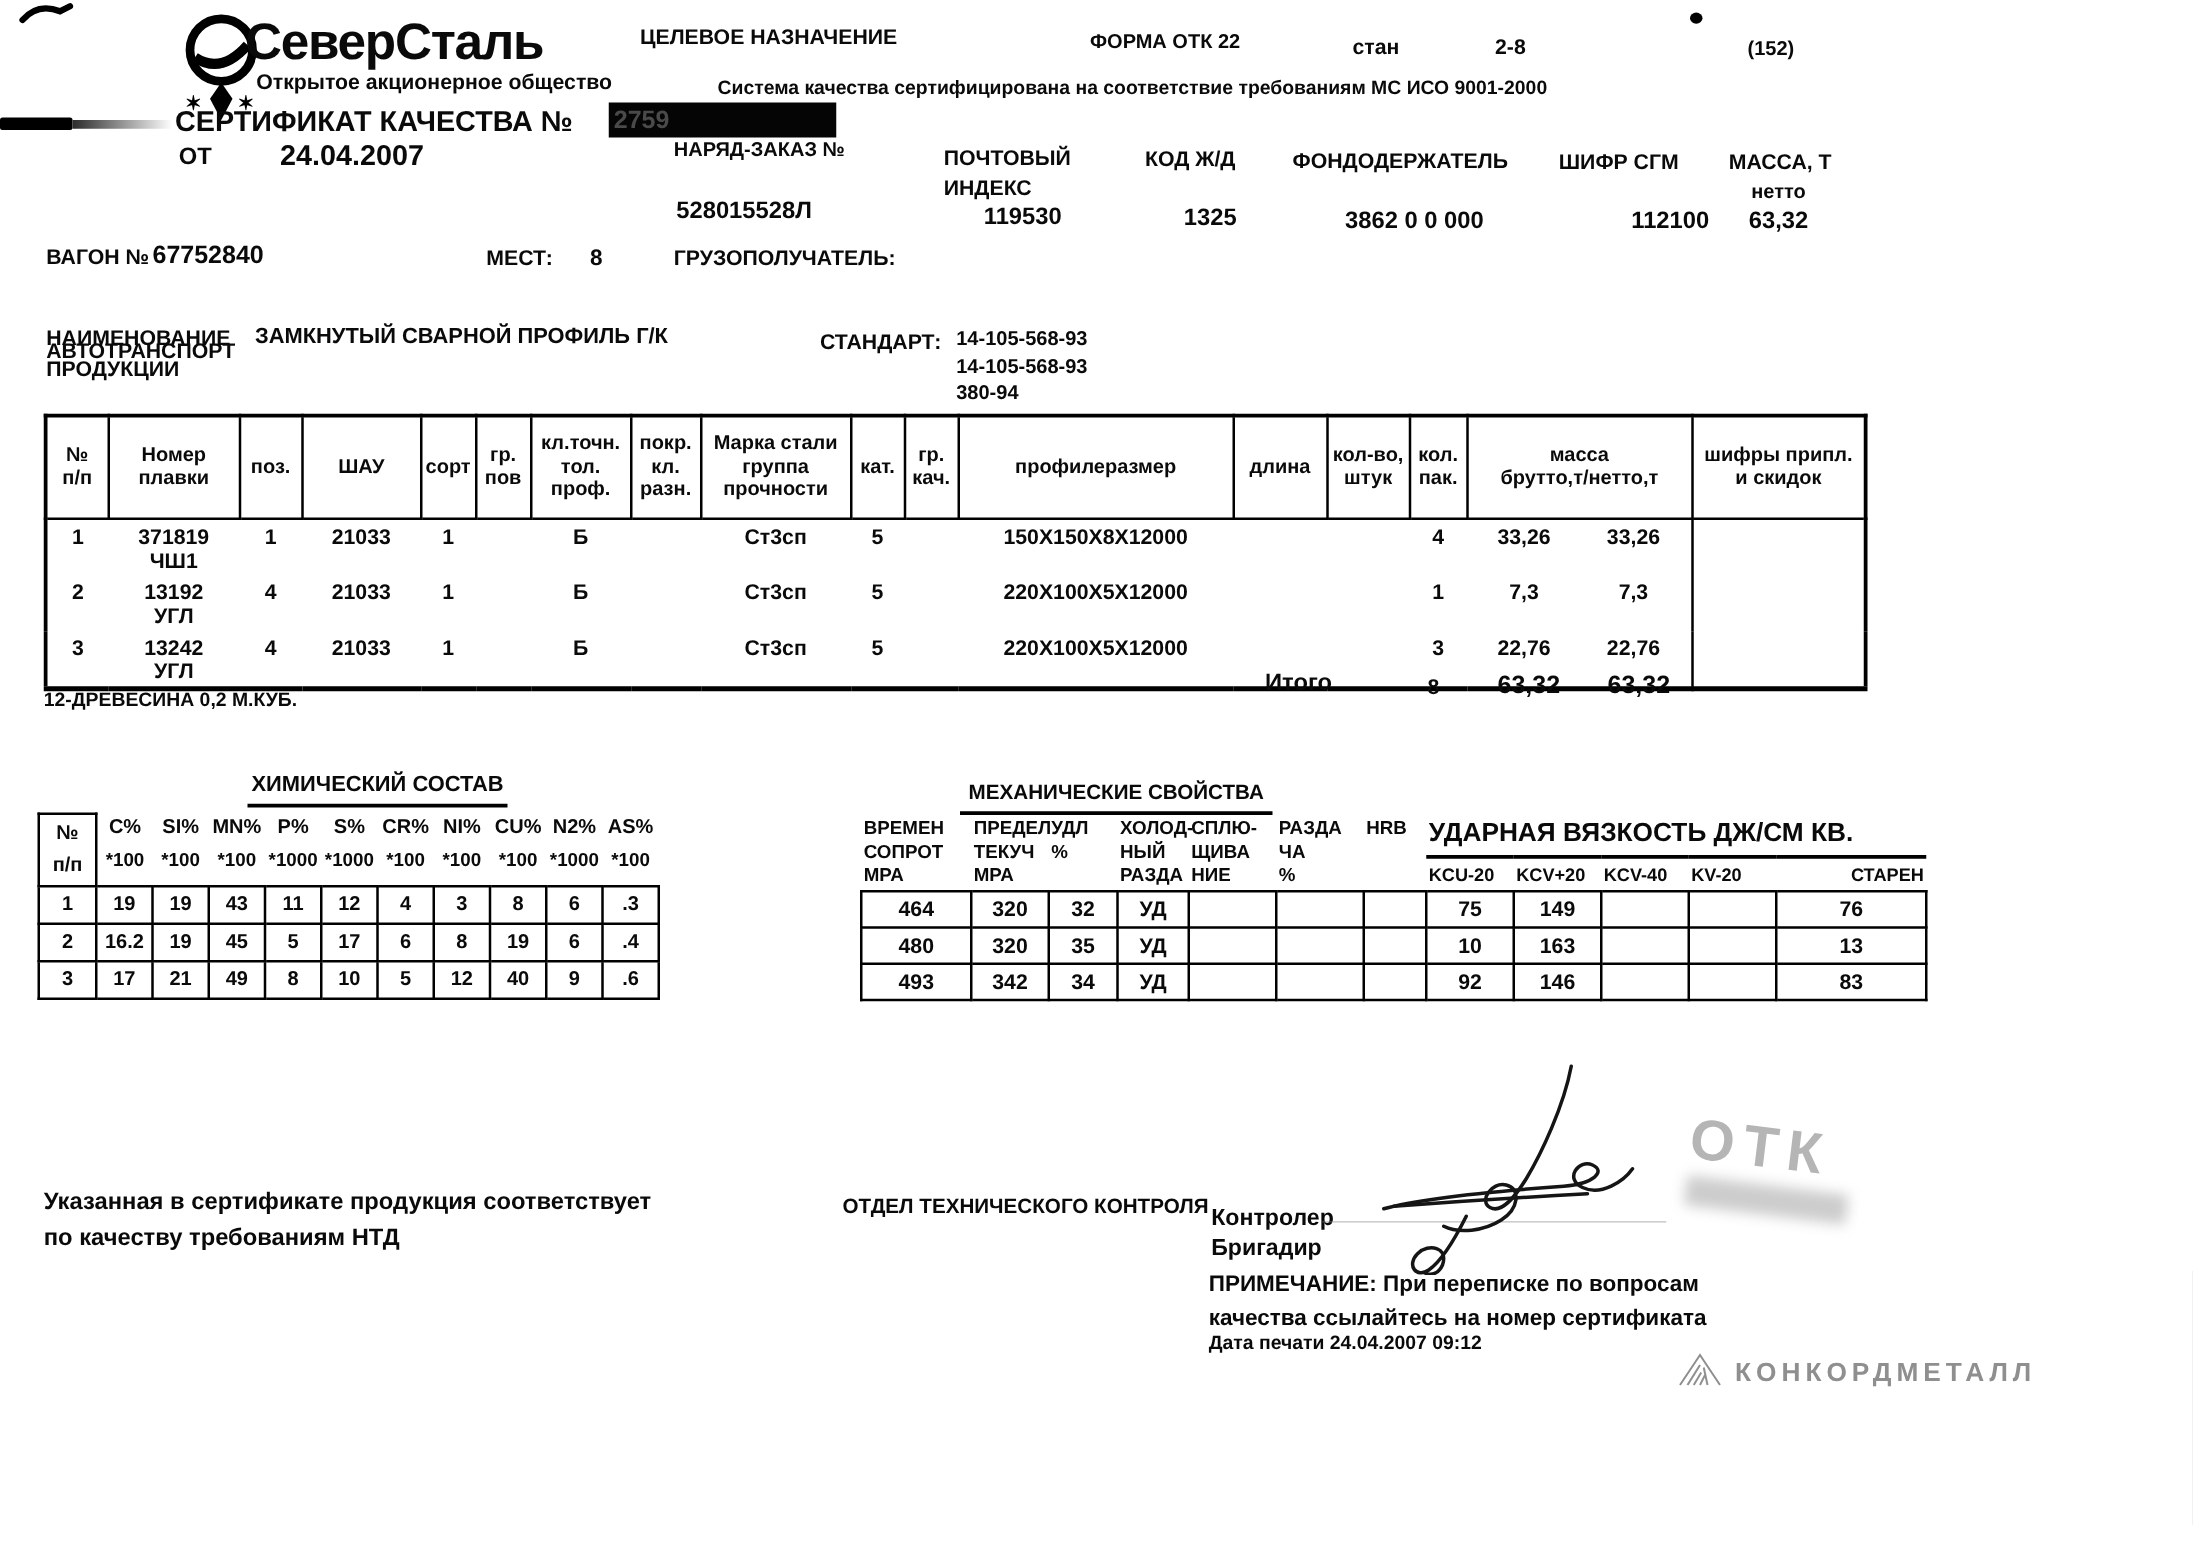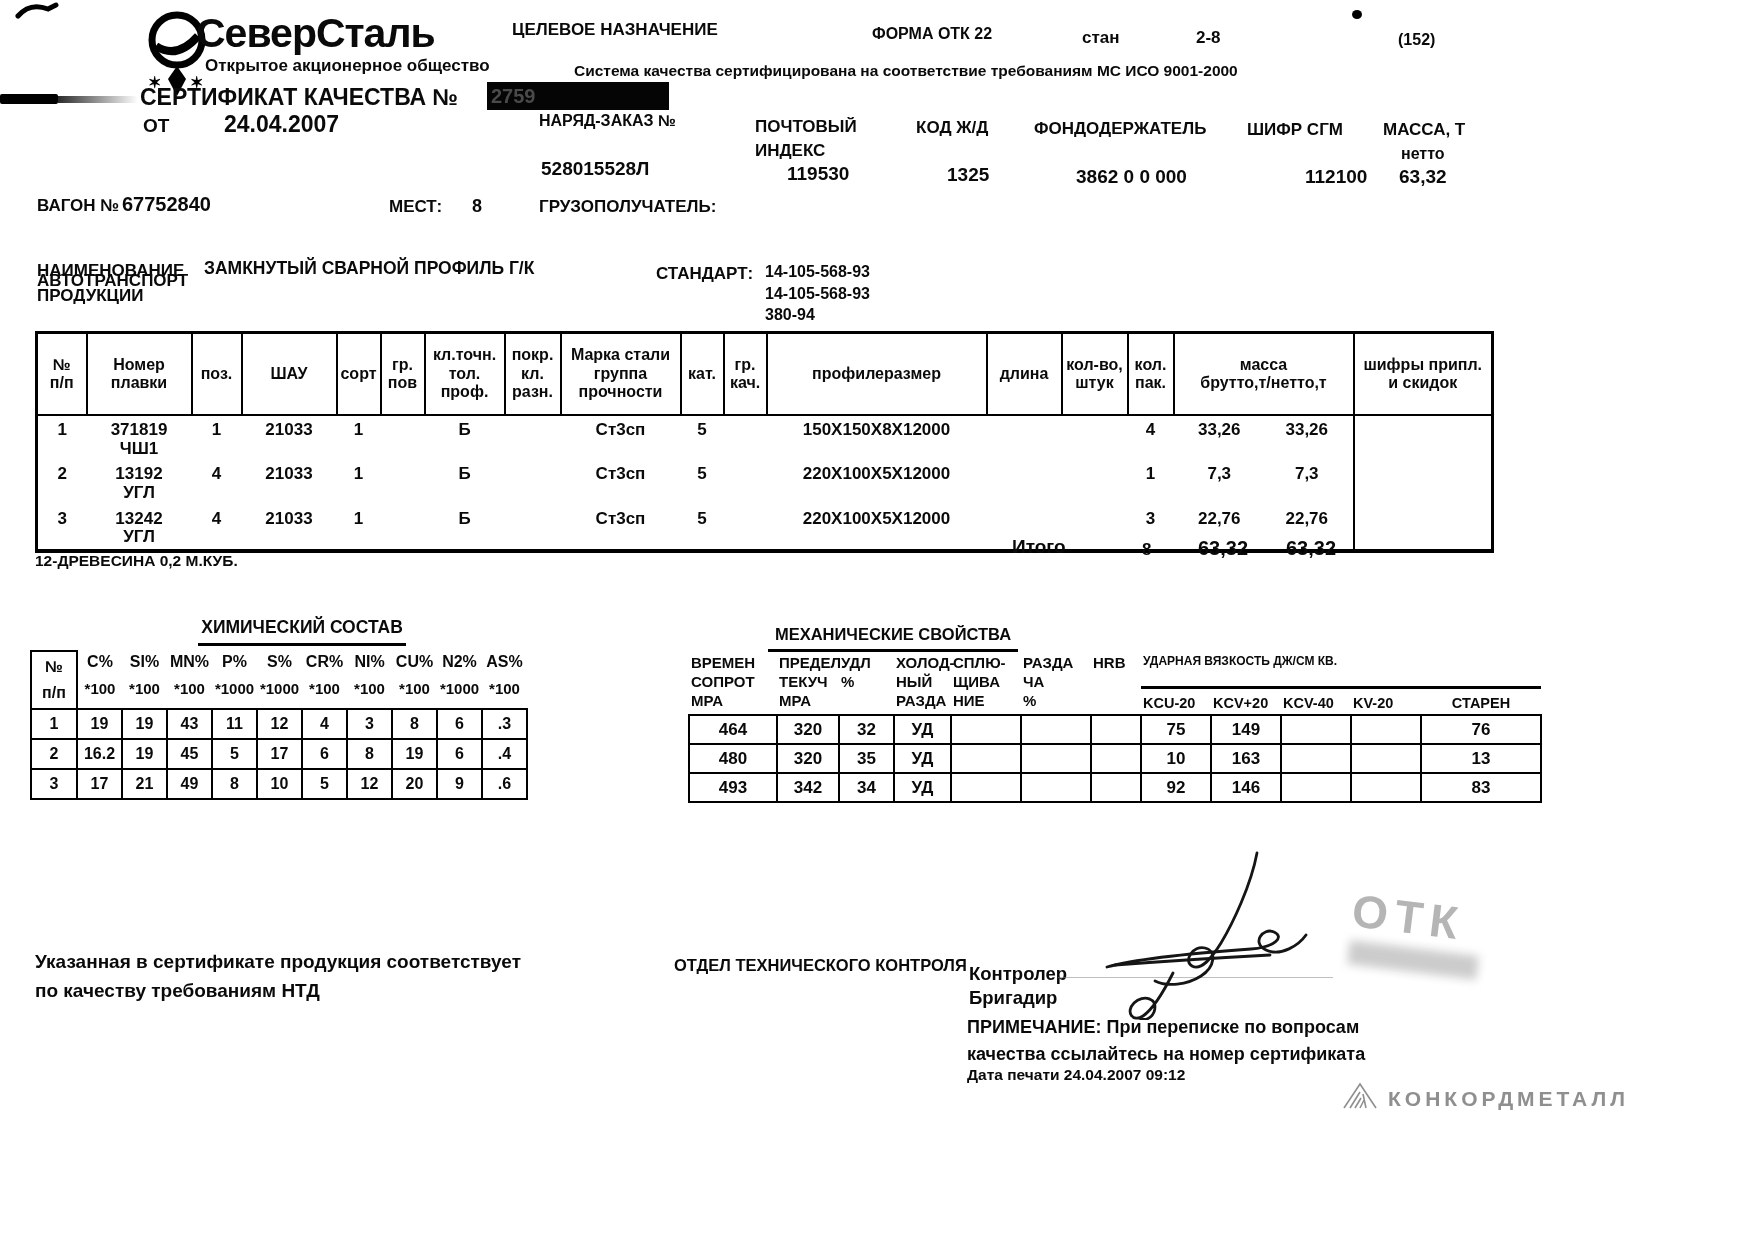--- a/index.html
+++ b/index.html
@@ -20,23 +20,23 @@
   .massacell span{flex:1;}
   
   .chem th.numh{border:2.5px solid #000;font-size:16px;font-weight:bold;line-height:1.6;}
   .chem th.el{border:none;font-size:16px;font-weight:bold;vertical-align:top;padding-top:2px;}
   .chem th.el .mult{display:block;margin-top:9px;font-size:15px;}
   .chem td{border:2.5px solid #000;font-size:16px;font-weight:bold;text-align:center;height:26px;}
   .chem th{height:54px;text-align:center;}
   
   .mech th{border:none;font-size:15px;font-weight:bold;text-align:left;vertical-align:top;
            line-height:1.25;padding:0 2px;}
-  .mech th.imp{font-size:12px;border-bottom:3px solid #000;padding-bottom:17px;vertical-align:bottom;}
+  .mech th.imp{font-size:21px;border-bottom:3px solid #000;padding-bottom:4px;vertical-align:bottom;}
   .mech th.sub{font-size:14.5px;padding-top:5px;vertical-align:bottom;padding-bottom:2px;}
-  .mech th.sub.right{text-align:center;}
+  .mech th.sub.right{text-align:right;}
   .mech td{border:2px solid #000;font-size:17px;font-weight:bold;text-align:center;height:25px;}
   .underlined-title{border-bottom:3px solid #000;padding-bottom:5px;text-align:center;}
   
   .redact{background:#050505;color:#4a4a4a;font-weight:bold;font-size:20px;line-height:28px;padding-left:4px;}
   .stamp{color:rgba(90,90,90,0.45);font-weight:bold;letter-spacing:7px;transform:rotate(7deg);font-size:46px;}
   .smudge{background:rgba(110,110,110,0.35);filter:blur(5px);}
   .watermark{color:#8f8f8f;font-size:21px;font-weight:bold;letter-spacing:4px;}
   .sigline{background:#8a8a8a;opacity:.55;height:1px;}
 </style>
 </head>
@@ -301,21 +301,21 @@
     </tr>
     <tr>
       <td>3</td>
       <td>17</td>
       <td>21</td>
       <td>49</td>
       <td>8</td>
       <td>10</td>
       <td>5</td>
       <td>12</td>
-      <td>20</td>
+      <td>40</td>
       <td>9</td>
       <td>.6</td>
     </tr>
   </tbody>
     </table>
 
   <div class="abs b underlined-title" style="left:768px;top:625px;width:250px;font-size:16.5px;">МЕХАНИЧЕСКИЕ СВОЙСТВА</div>
   <table class="mech abs" style="left:688px;top:654px;width:852px;">
     <colgroup>
       <col style="width:88px">

